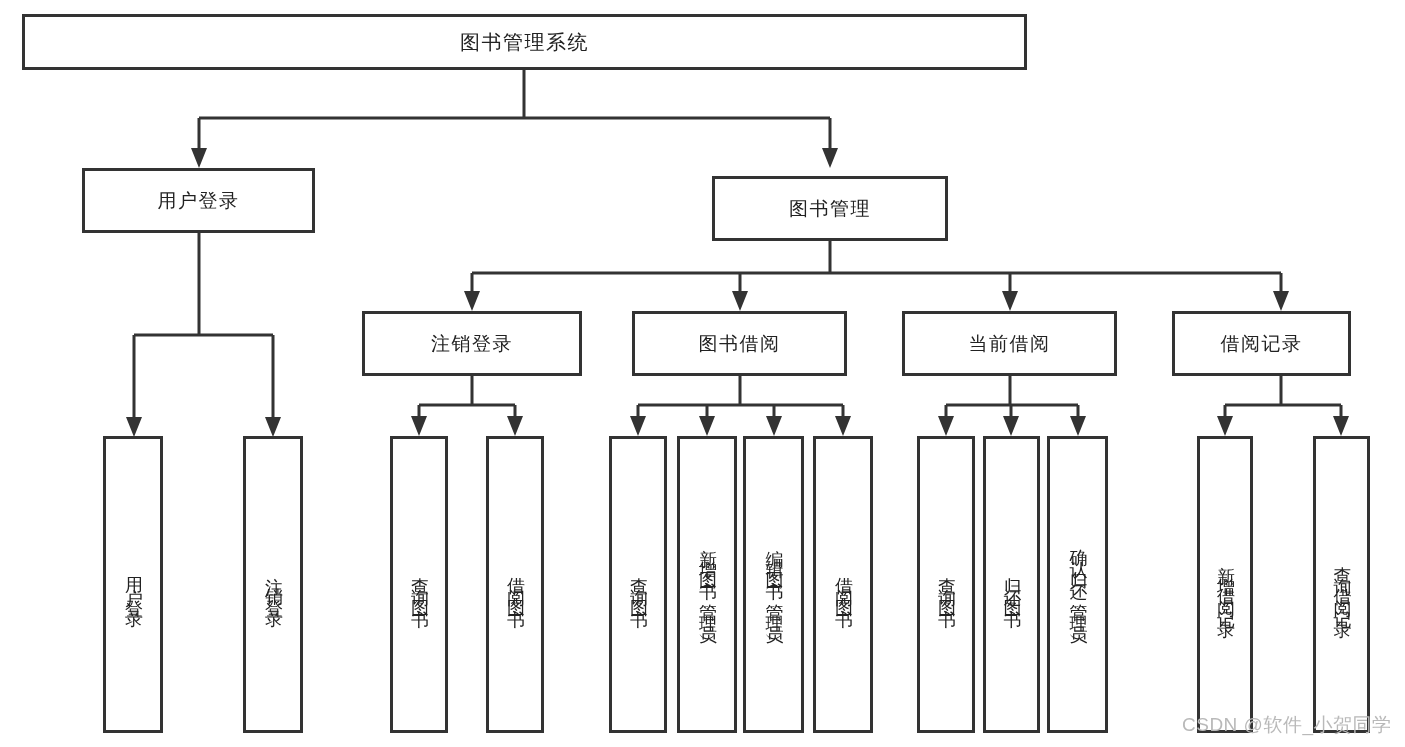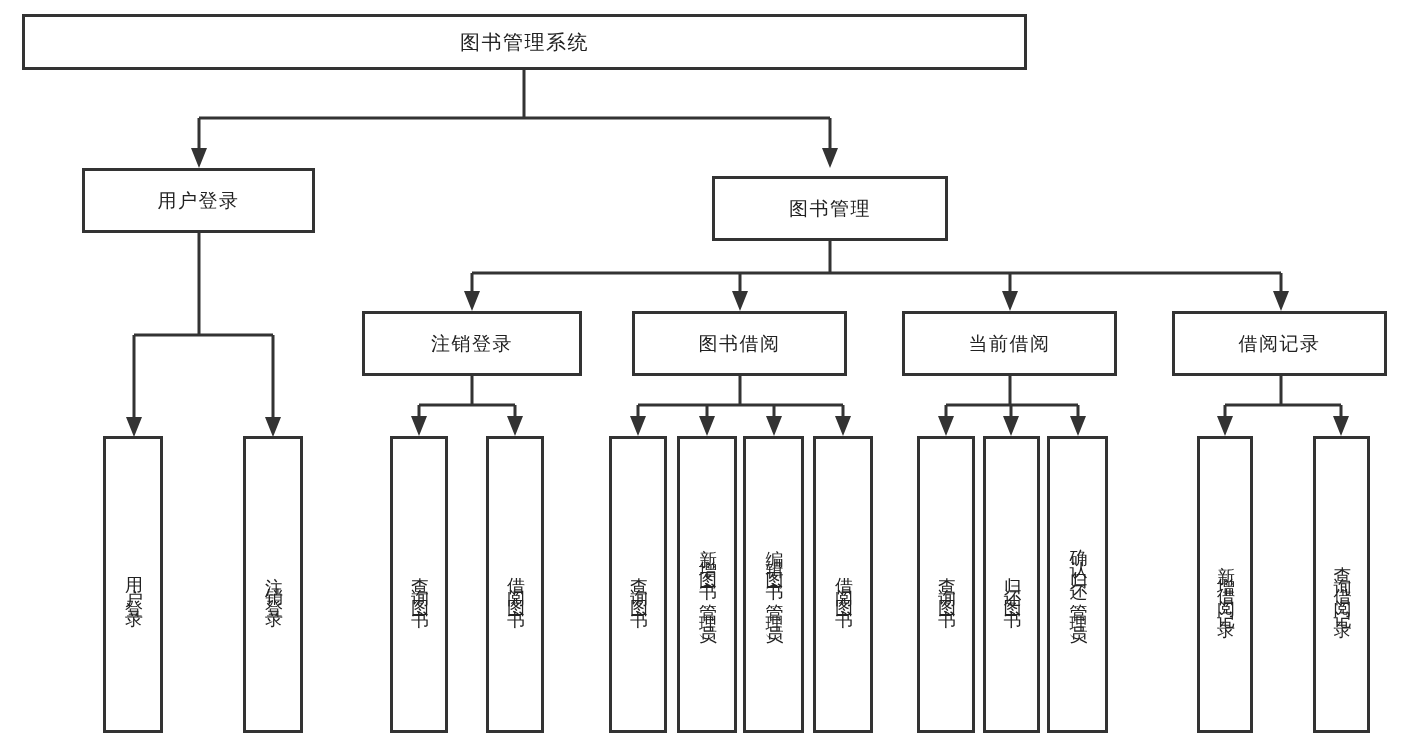--- a/index.html
+++ b/index.html
@@ -91,21 +91,21 @@
 
   <div class="node node-h" style="left:362px; top:311px; width:220px; height:65px;">
     <span>注销登录</span>
   </div>
   <div class="node node-h" style="left:902px; top:311px; width:215px; height:65px;">
     <span>当前借阅</span>
   </div>
   <div class="node node-h" style="left:632px; top:311px; width:215px; height:65px;">
     <span>图书借阅</span>
   </div>
-  <div class="node node-h" style="left:1172px; top:311px; width:215px; height:65px;">
+  <div class="node node-h" style="left:1172px; top:311px; width:179px; height:65px;">
     <span>借阅记录</span>
   </div>
 
   <div class="node node-v" style="left:103px; top:436px; width:60px; height:297px;">
     <span class="vtext">用户登录</span>
   </div>
   <div class="node node-v" style="left:243px; top:436px; width:60px; height:297px;">
     <span class="vtext">注销登录</span>
   </div>
 
@@ -139,13 +139,14 @@
     <span class="vtext">确认归还（管理员）</span>
   </div>
 
   <div class="node node-v" style="left:1197px; top:436px; width:56px; height:297px;">
     <span class="vtext">新增借阅记录</span>
   </div>
   <div class="node node-v" style="left:1313px; top:436px; width:57px; height:297px;">
     <span class="vtext">查询借阅记录</span>
   </div>
 
+  <div class="watermark">CSDN @软件_小贺同学</div>
 </div>
 
 </body></html>

